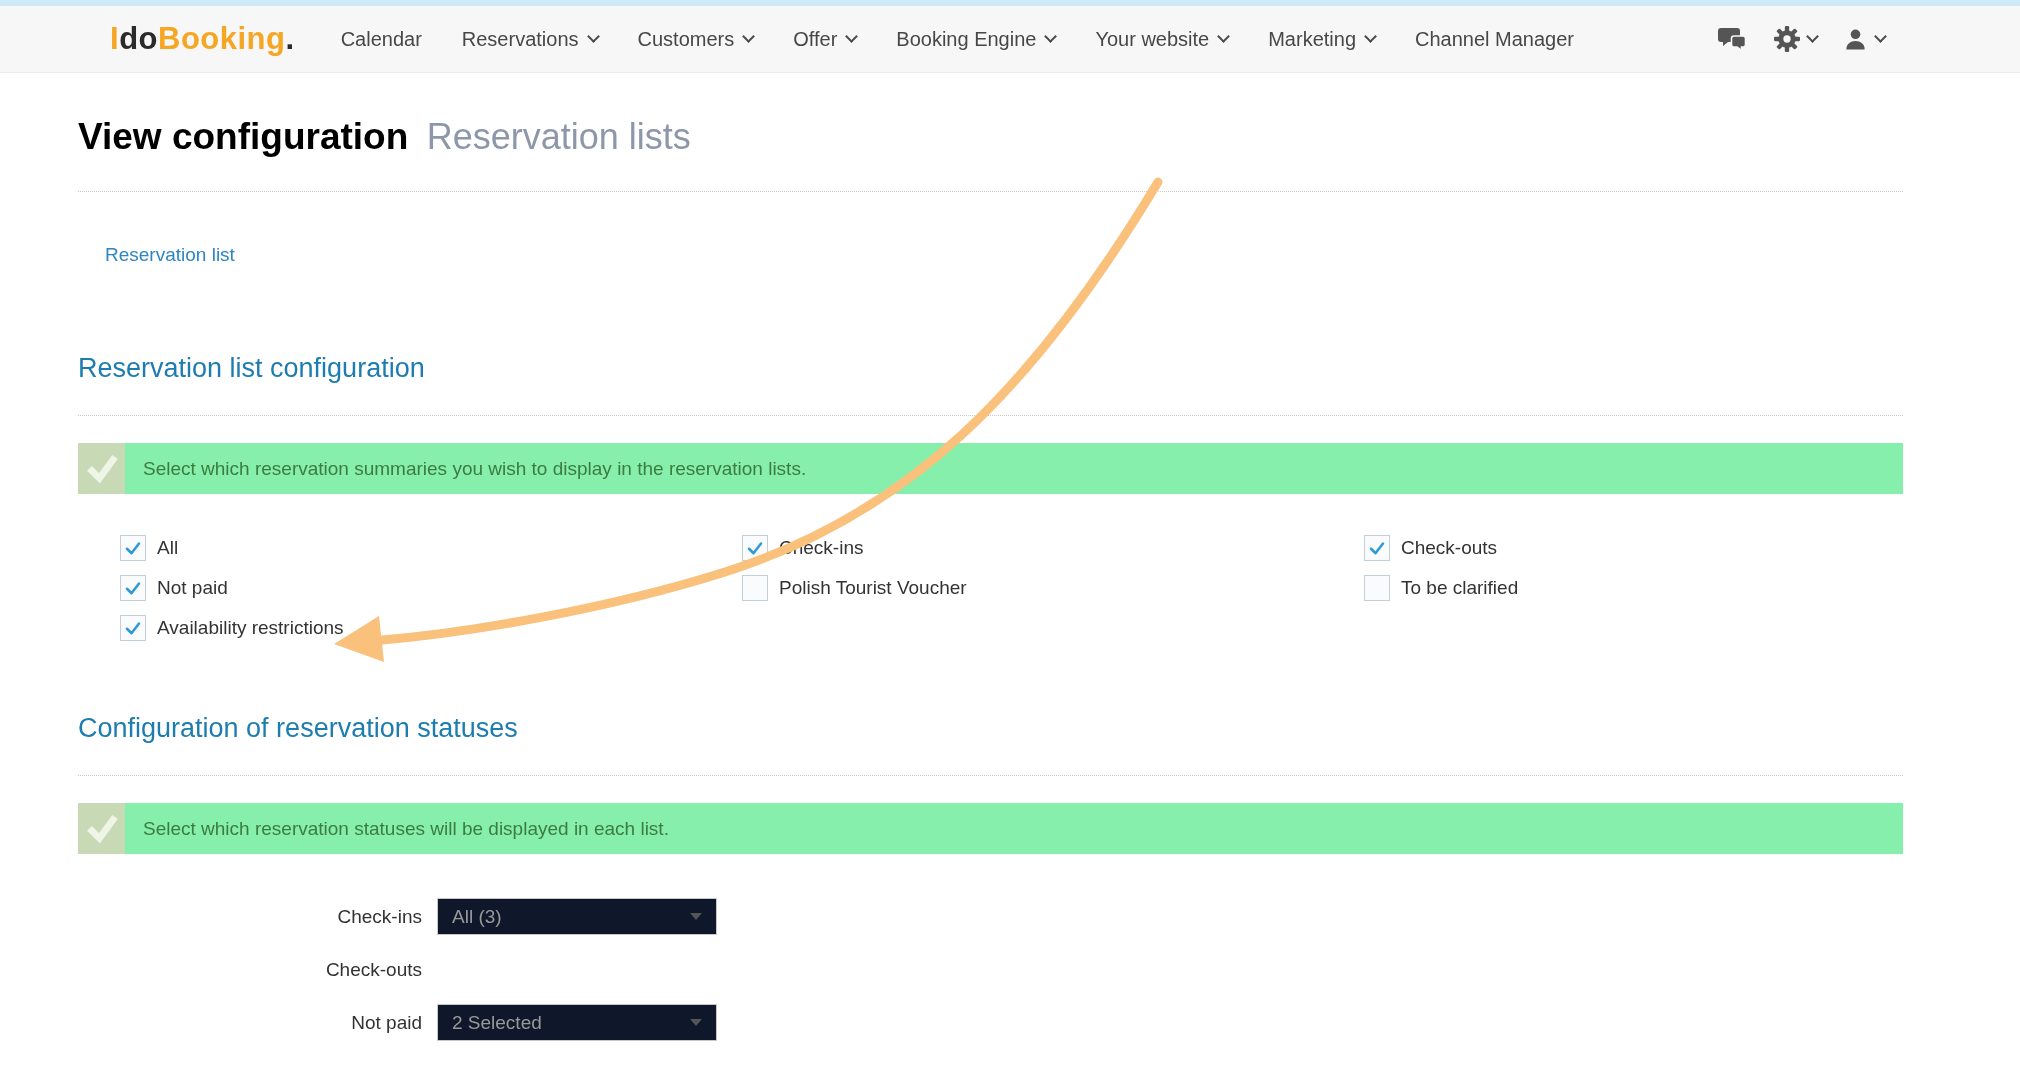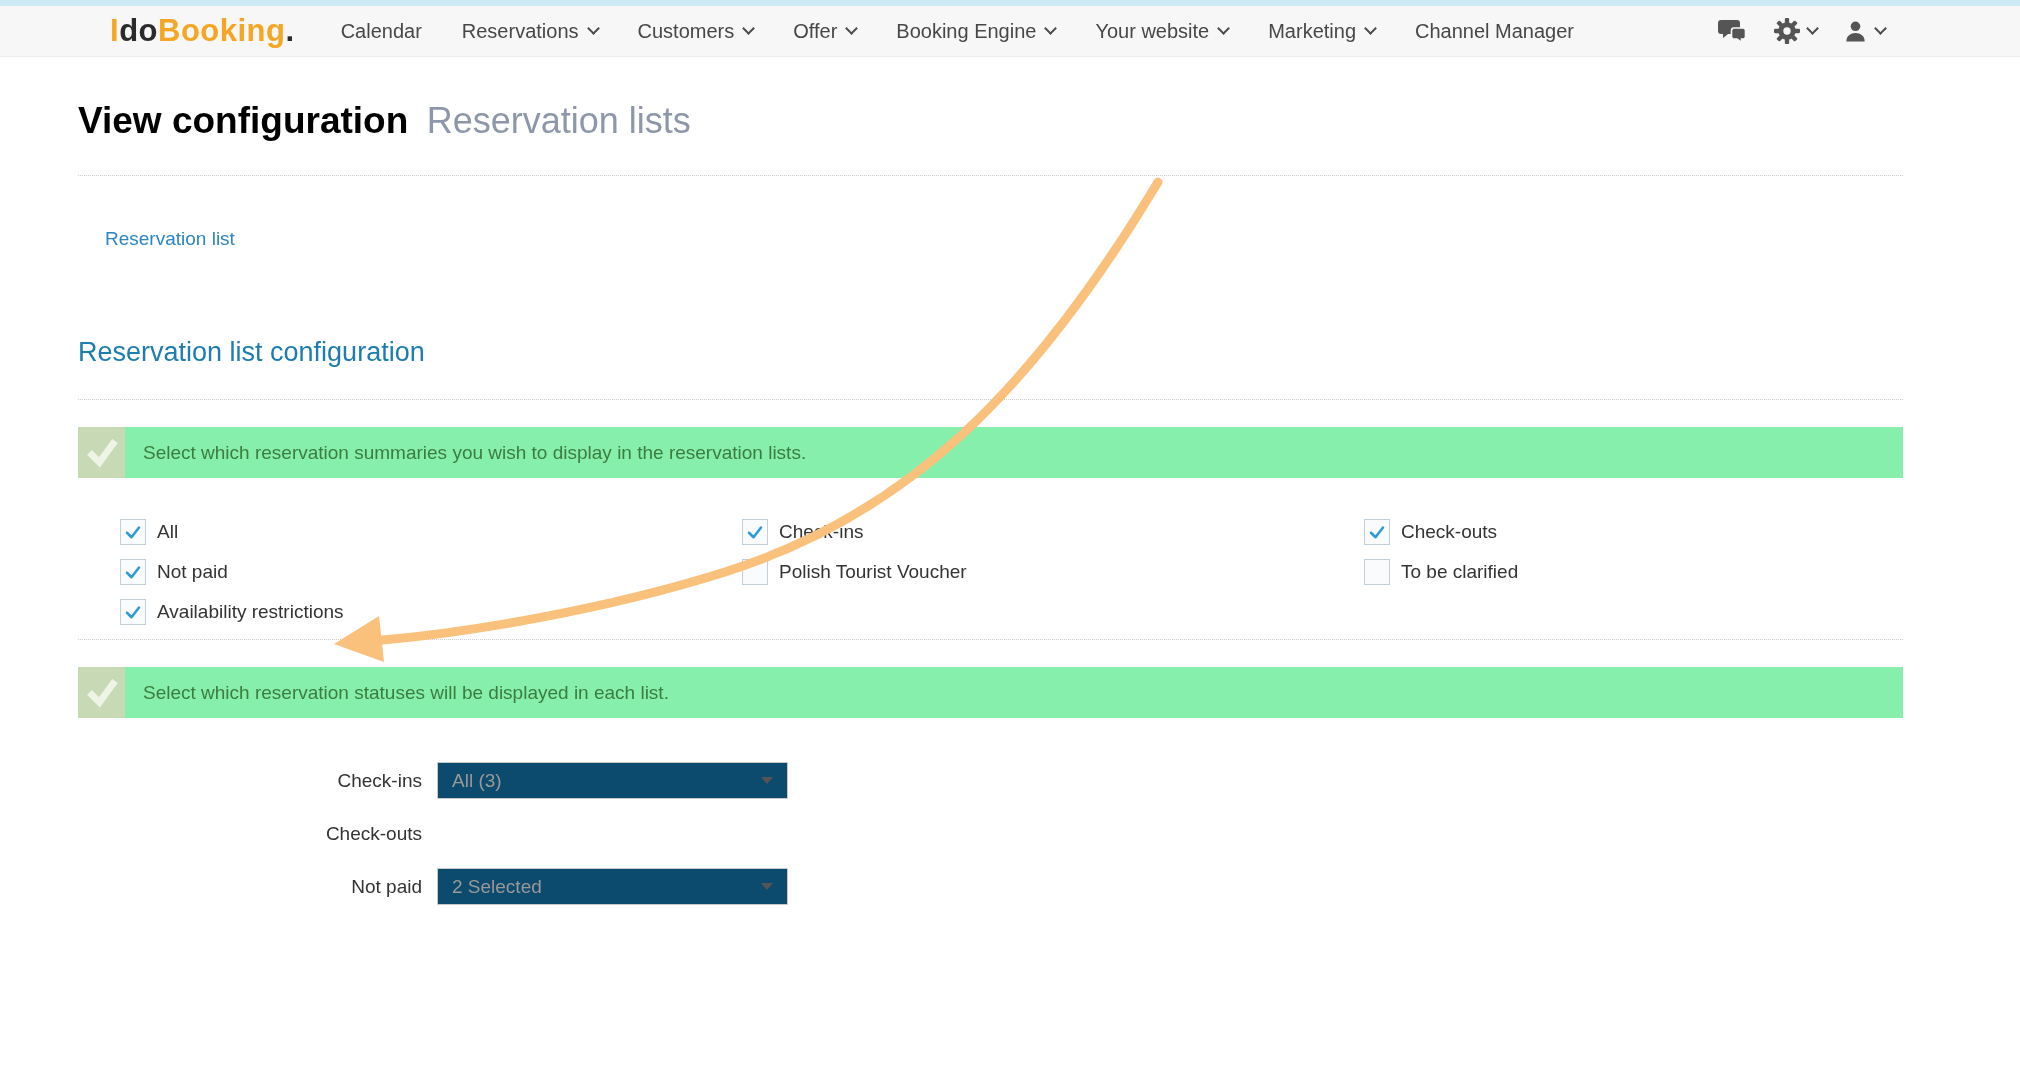--- a/index.html
+++ b/index.html
@@ -5,21 +5,21 @@
   * { box-sizing: border-box; margin: 0; padding: 0; }
   html,body { width:2020px; height:1088px; overflow:hidden; }
   body {
     font-family: "Liberation Sans", sans-serif;
     background:#ffffff;
     position:relative;
   }
   
   .top-strip { height:6px; background:#cde9f6; }
   .navbar {
-    height:51px; background:#f7f7f7; border-bottom:1px solid #ececec;
+    height:67px; background:#f7f7f7; border-bottom:1px solid #ececec;
     display:flex; align-items:center; padding:0 135px 0 110px;
   }
   .logo { font-size:31px; font-weight:bold; letter-spacing:.5px; cursor:pointer; white-space:nowrap; }
   .nav-items { display:flex; align-items:center; margin-left:46px; gap:40px; }
   .nav-item {
     display:flex; align-items:center; gap:10px;
     font-size:20px; color:#474747; cursor:pointer; white-space:nowrap;
   }
   .chevron {
     width:9px; height:9px;
@@ -55,21 +55,21 @@
     width:26px; height:26px; flex:0 0 26px;
     background:#f9fbfc; border:1px solid #c3cfd8;
     display:flex; align-items:center; justify-content:center; cursor:pointer;
   }
   .cb-label { margin-left:11px; font-size:19px; color:#333333; }
   
   .dd-section { margin-top:44px; }
   .dd-row { display:flex; align-items:center; margin-bottom:16px; height:37px; }
   .dd-label { width:344px; text-align:right; font-size:19px; color:#333333; }
   .dd {
-    margin-left:15px; width:351px; height:37px; background:#0c4a6e;
+    margin-left:15px; width:280px; height:37px; background:#0f172a;
     border:1px solid #c8c8c8; border-radius:1px;
     display:flex; align-items:center; justify-content:space-between;
     padding:1px 14px; cursor:pointer;
   }
   .dd-value { font-size:19px; color:#999999; }
   .dd-caret {
     width:0; height:0;
     border-left:6px solid transparent; border-right:6px solid transparent;
     border-top:7px solid #555555;
   }
@@ -218,20 +218,21 @@
           </span>
           <span class="cb-label">Check-outs</span>
         </div>
         <div class="cb-row">
           <span class="cb"></span>
           <span class="cb-label">To be clarified</span>
         </div>
       </div>
   </div>
 
+  <h2 class="section-heading second">Configuration of reservation statuses</h2>
   <hr class="dotted">
 
   <div class="banner">
     <div class="banner-icon">
       <svg width="34" height="34" viewBox="0 0 40 40">
         <polyline points="8,22 17,31 33,9" fill="none" stroke="#eef4e6" stroke-width="8" stroke-linecap="square"></polyline>
       </svg>
     </div>
     <div class="banner-text">Select which reservation statuses will be displayed in each list.</div>
   </div>

